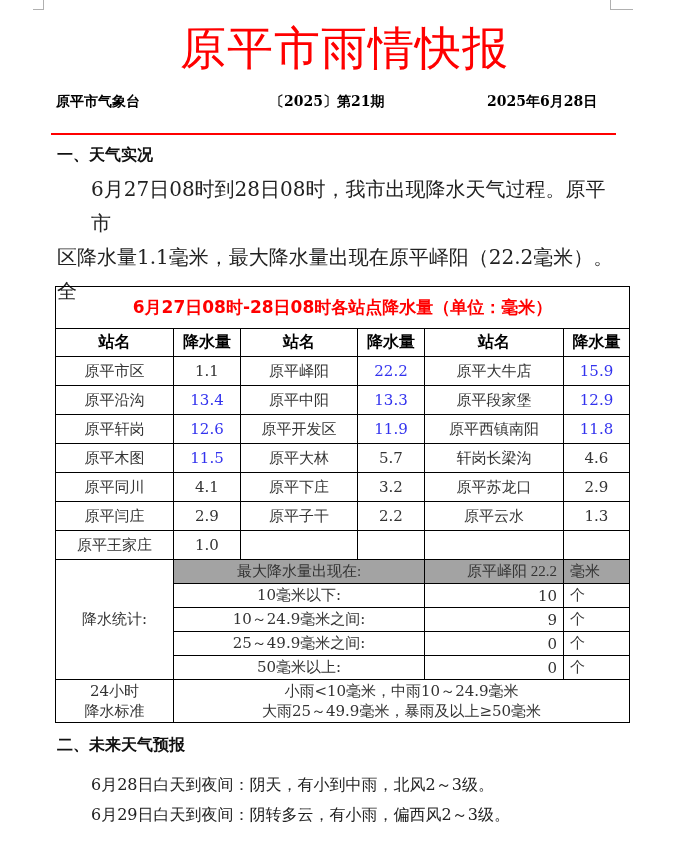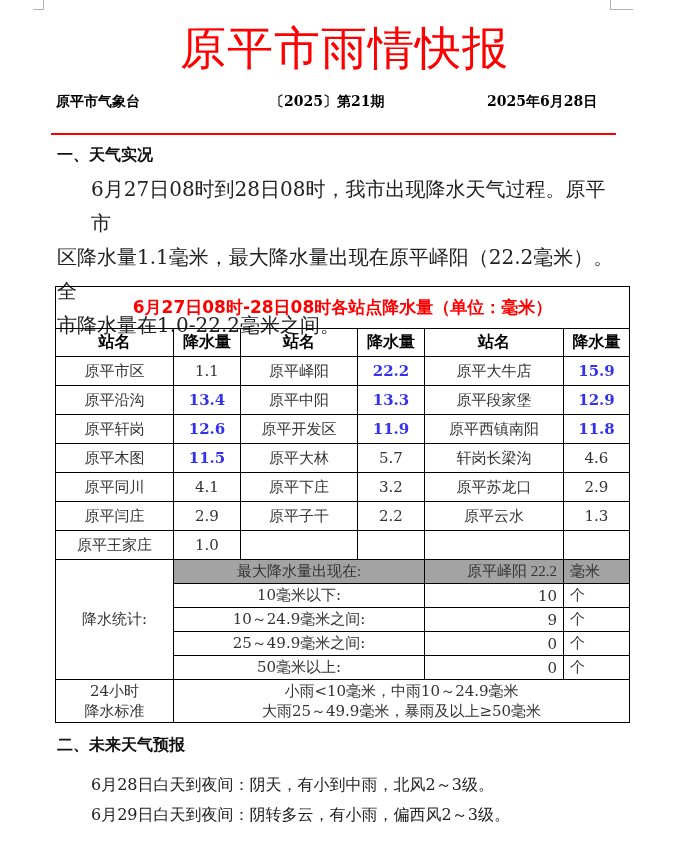--- a/index.html
+++ b/index.html
@@ -22,21 +22,21 @@
   .para { position: absolute; left: 57px; width: 560px; font-size: 20px; line-height: 34px; color: #222; }
   .para .indent { padding-left: 34px; }
 
   table.rain { position: absolute; left: 55px; top: 286px; border-collapse: collapse; table-layout: fixed;
                font-size: 15px; }
   table.rain td { border: 1px solid #000; text-align: center; padding: 0; color: #333; height: 28px; }
   table.rain td.caption { height: 41px; color: #ff0000; font-weight: bold; font-size: 17px;
                           font-family: "DejaVu Sans", "Liberation Sans", sans-serif; }
   table.rain td.hdr { font-weight: bold; color: #000; font-size: 16px; height: 27px;
                       font-family: Liberation Serif, serif; }
-  table.rain td.blue { color: #3333ee; font-weight: bold; }
+  table.rain td.blue { color: #3333ee; }
   table.rain td.yellow { background: #a3a3a3; font-family: Liberation Serif, serif; }
   table.rain td.right { text-align: right; padding-right: 6px; }
   table.rain td.left { text-align: left; padding-left: 6px; margin-left: 44px; }
   table.rain tr.stat td { height: 23px; }
   table.rain td.std { height: 42px; line-height: 20px; }
   .fc { position: absolute; left: 91px; font-size: 16px; color: #222; }
 </style>
 </head>
 <body>
 
@@ -46,21 +46,20 @@
 <div class="title">原平市雨情快报</div>
 <div class="meta org">原平市气象台</div>
 <div class="meta issue">〔2025〕第21期</div>
 <div class="meta date">2025年6月28日</div>
 <div class="redline"></div>
 
 <div class="h1" style="top:145px;">一、天气实况</div>
 <div class="para" style="top:172px;">
   <div class="indent">6月27日08时到28日08时，我市出现降水天气过程。原平市</div>
   <div>区降水量1.1毫米，最大降水量出现在原平峄阳（22.2毫米）。全</div>
-  <div>市降水量在1.0-22.2毫米之间。</div>
 </div>
 
 <table class="rain">
   <colgroup>
     <col style="width:118px">
       <col style="width:67px">
       <col style="width:117px">
     <col style="width:67px">
       <col style="width:139px">
       <col style="width:66px">

